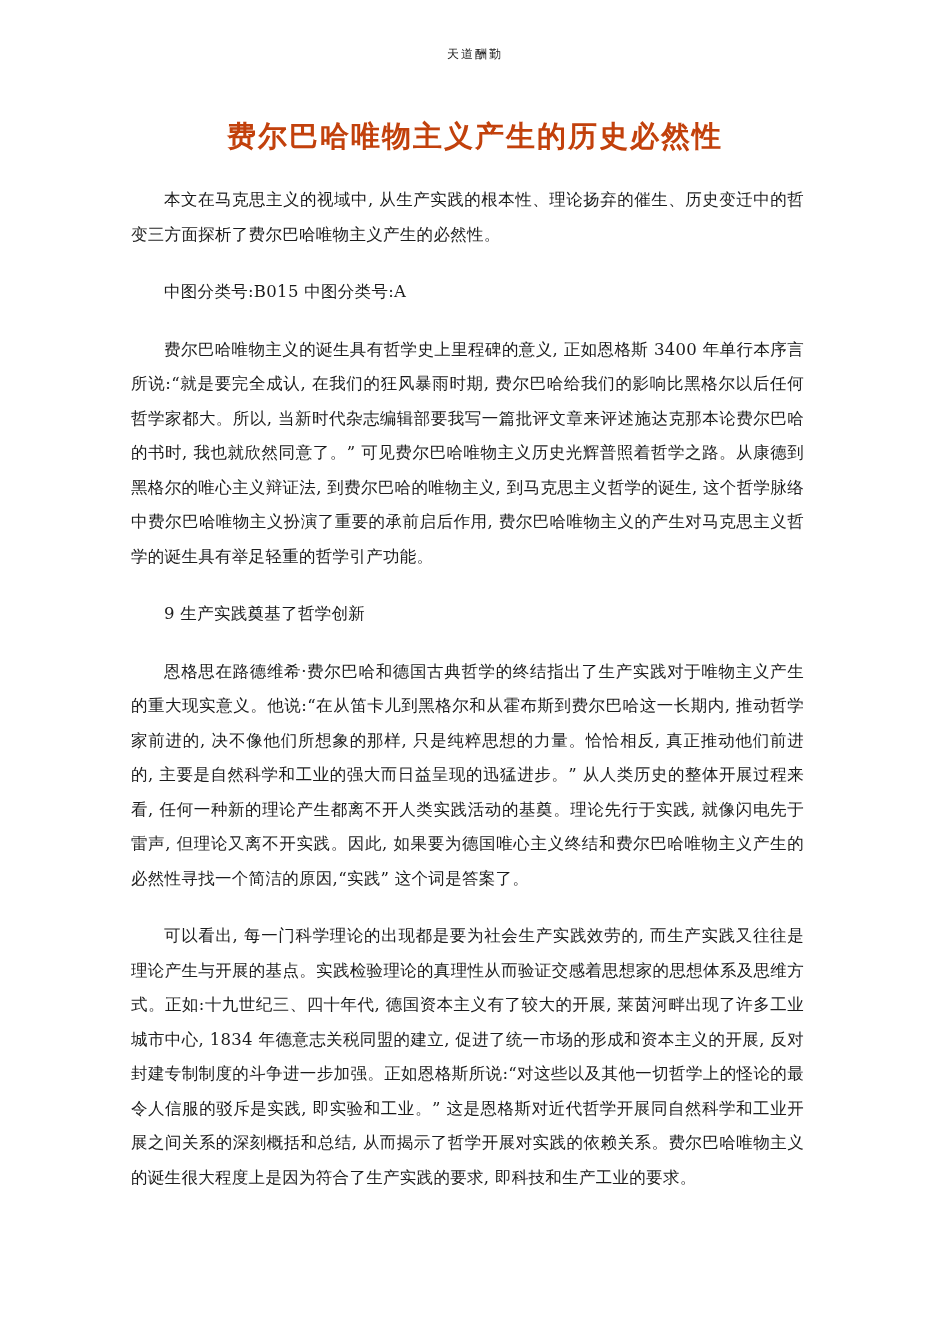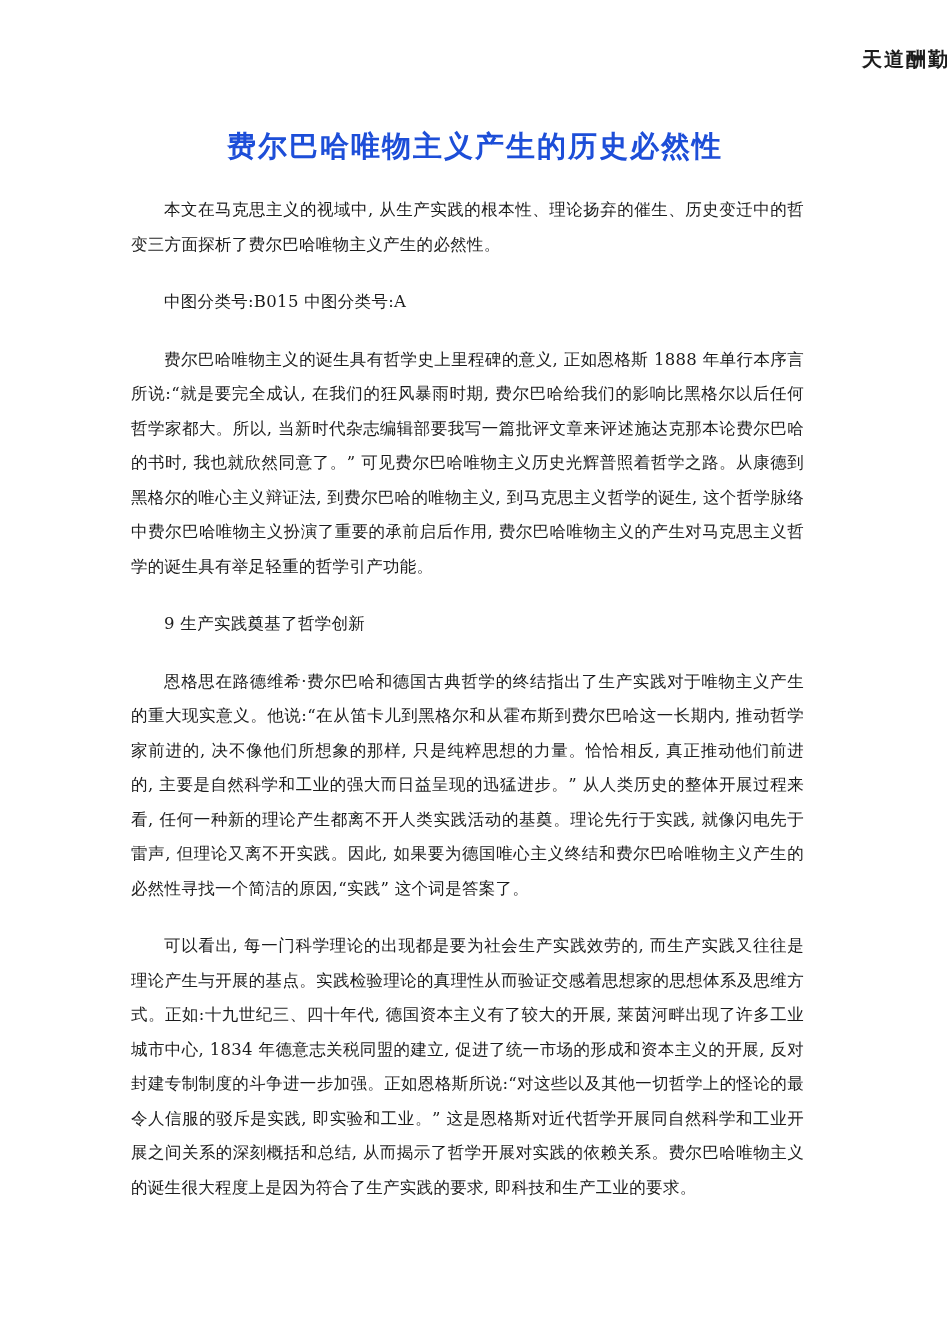--- a/index.html
+++ b/index.html
@@ -11,25 +11,24 @@
     position: relative;
     width: 950px;
     height: 1344px;
     background: #ffffff;
     overflow: hidden;
     font-family: "DejaVu Serif", "Liberation Serif", serif;
     color: #1c1c1c;
   }
   .page-header {
     padding-top: 46px;
-    text-align: right;
-    font-size: 20px;
+    text-align: center;
+    font-size: 12px;
     letter-spacing: 2px;
     color: #1c1c1c;
-    font-weight: bold;
   }
   .article-title {
     margin-top: 54px;
     text-align: center;
     font-size: 29px;
     font-weight: bold;
     letter-spacing: 2px;
     font-family: "DejaVu Sans", "Liberation Sans", sans-serif;
   }
   .article-body {
@@ -48,24 +47,24 @@
     margin-top: 6px;
     margin-bottom: 23px;
   }
 </style>
 </head>
 <body>
 
 <div class="page" style="background: rgb(255, 255, 255); color: rgb(28, 28, 28);">
   <div class="page-header">天道酬勤</div>
 
-  <div class="article-title" style="color: #1d4ed8;">费尔巴哈唯物主义产生的历史必然性</div>
+  <div class="article-title" style="color: #c2410c;">费尔巴哈唯物主义产生的历史必然性</div>
 
   <div class="article-body">
 
   <p class="para">本文在马克思主义的视域中, 从生产实践的根本性、理论扬弃的催生、历史变迁中的哲变三方面探析了费尔巴哈唯物主义产生的必然性。</p>
       <p class="para">中图分类号:B015 中图分类号:A</p>
-      <p class="para">费尔巴哈唯物主义的诞生具有哲学史上里程碑的意义, 正如恩格斯 1888 年单行本序言所说:“就是要完全成认, 在我们的狂风暴雨时期, 费尔巴哈给我们的影响比黑格尔以后任何哲学家都大。所以, 当新时代杂志编辑部要我写一篇批评文章来评述施达克那本论费尔巴哈的书时, 我也就欣然同意了。” 可见费尔巴哈唯物主义历史光辉普照着哲学之路。从康德到黑格尔的唯心主义辩证法, 到费尔巴哈的唯物主义, 到马克思主义哲学的诞生, 这个哲学脉络中费尔巴哈唯物主义扮演了重要的承前启后作用, 费尔巴哈唯物主义的产生对马克思主义哲学的诞生具有举足轻重的哲学引产功能。</p>
+      <p class="para">费尔巴哈唯物主义的诞生具有哲学史上里程碑的意义, 正如恩格斯 3400 年单行本序言所说:“就是要完全成认, 在我们的狂风暴雨时期, 费尔巴哈给我们的影响比黑格尔以后任何哲学家都大。所以, 当新时代杂志编辑部要我写一篇批评文章来评述施达克那本论费尔巴哈的书时, 我也就欣然同意了。” 可见费尔巴哈唯物主义历史光辉普照着哲学之路。从康德到黑格尔的唯心主义辩证法, 到费尔巴哈的唯物主义, 到马克思主义哲学的诞生, 这个哲学脉络中费尔巴哈唯物主义扮演了重要的承前启后作用, 费尔巴哈唯物主义的产生对马克思主义哲学的诞生具有举足轻重的哲学引产功能。</p>
       <p class="heading">9 生产实践奠基了哲学创新</p>
       <p class="para">恩格思在路德维希·费尔巴哈和德国古典哲学的终结指出了生产实践对于唯物主义产生的重大现实意义。他说:“在从笛卡儿到黑格尔和从霍布斯到费尔巴哈这一长期内, 推动哲学家前进的, 决不像他们所想象的那样, 只是纯粹思想的力量。恰恰相反, 真正推动他们前进的, 主要是自然科学和工业的强大而日益呈现的迅猛进步。” 从人类历史的整体开展过程来看, 任何一种新的理论产生都离不开人类实践活动的基奠。理论先行于实践, 就像闪电先于雷声, 但理论又离不开实践。因此, 如果要为德国唯心主义终结和费尔巴哈唯物主义产生的必然性寻找一个简洁的原因,“实践” 这个词是答案了。</p>
       <p class="para">可以看出, 每一门科学理论的出现都是要为社会生产实践效劳的, 而生产实践又往往是理论产生与开展的基点。实践检验理论的真理性从而验证交感着思想家的思想体系及思维方式。正如:十九世纪三、四十年代, 德国资本主义有了较大的开展, 莱茵河畔出现了许多工业城市中心, 1834 年德意志关税同盟的建立, 促进了统一市场的形成和资本主义的开展, 反对封建专制制度的斗争进一步加强。正如恩格斯所说:“对这些以及其他一切哲学上的怪论的最令人信服的驳斥是实践, 即实验和工业。” 这是恩格斯对近代哲学开展同自然科学和工业开展之间关系的深刻概括和总结, 从而揭示了哲学开展对实践的依赖关系。费尔巴哈唯物主义的诞生很大程度上是因为符合了生产实践的要求, 即科技和生产工业的要求。</p>
     </div>
 </div>
 
 </body></html>

